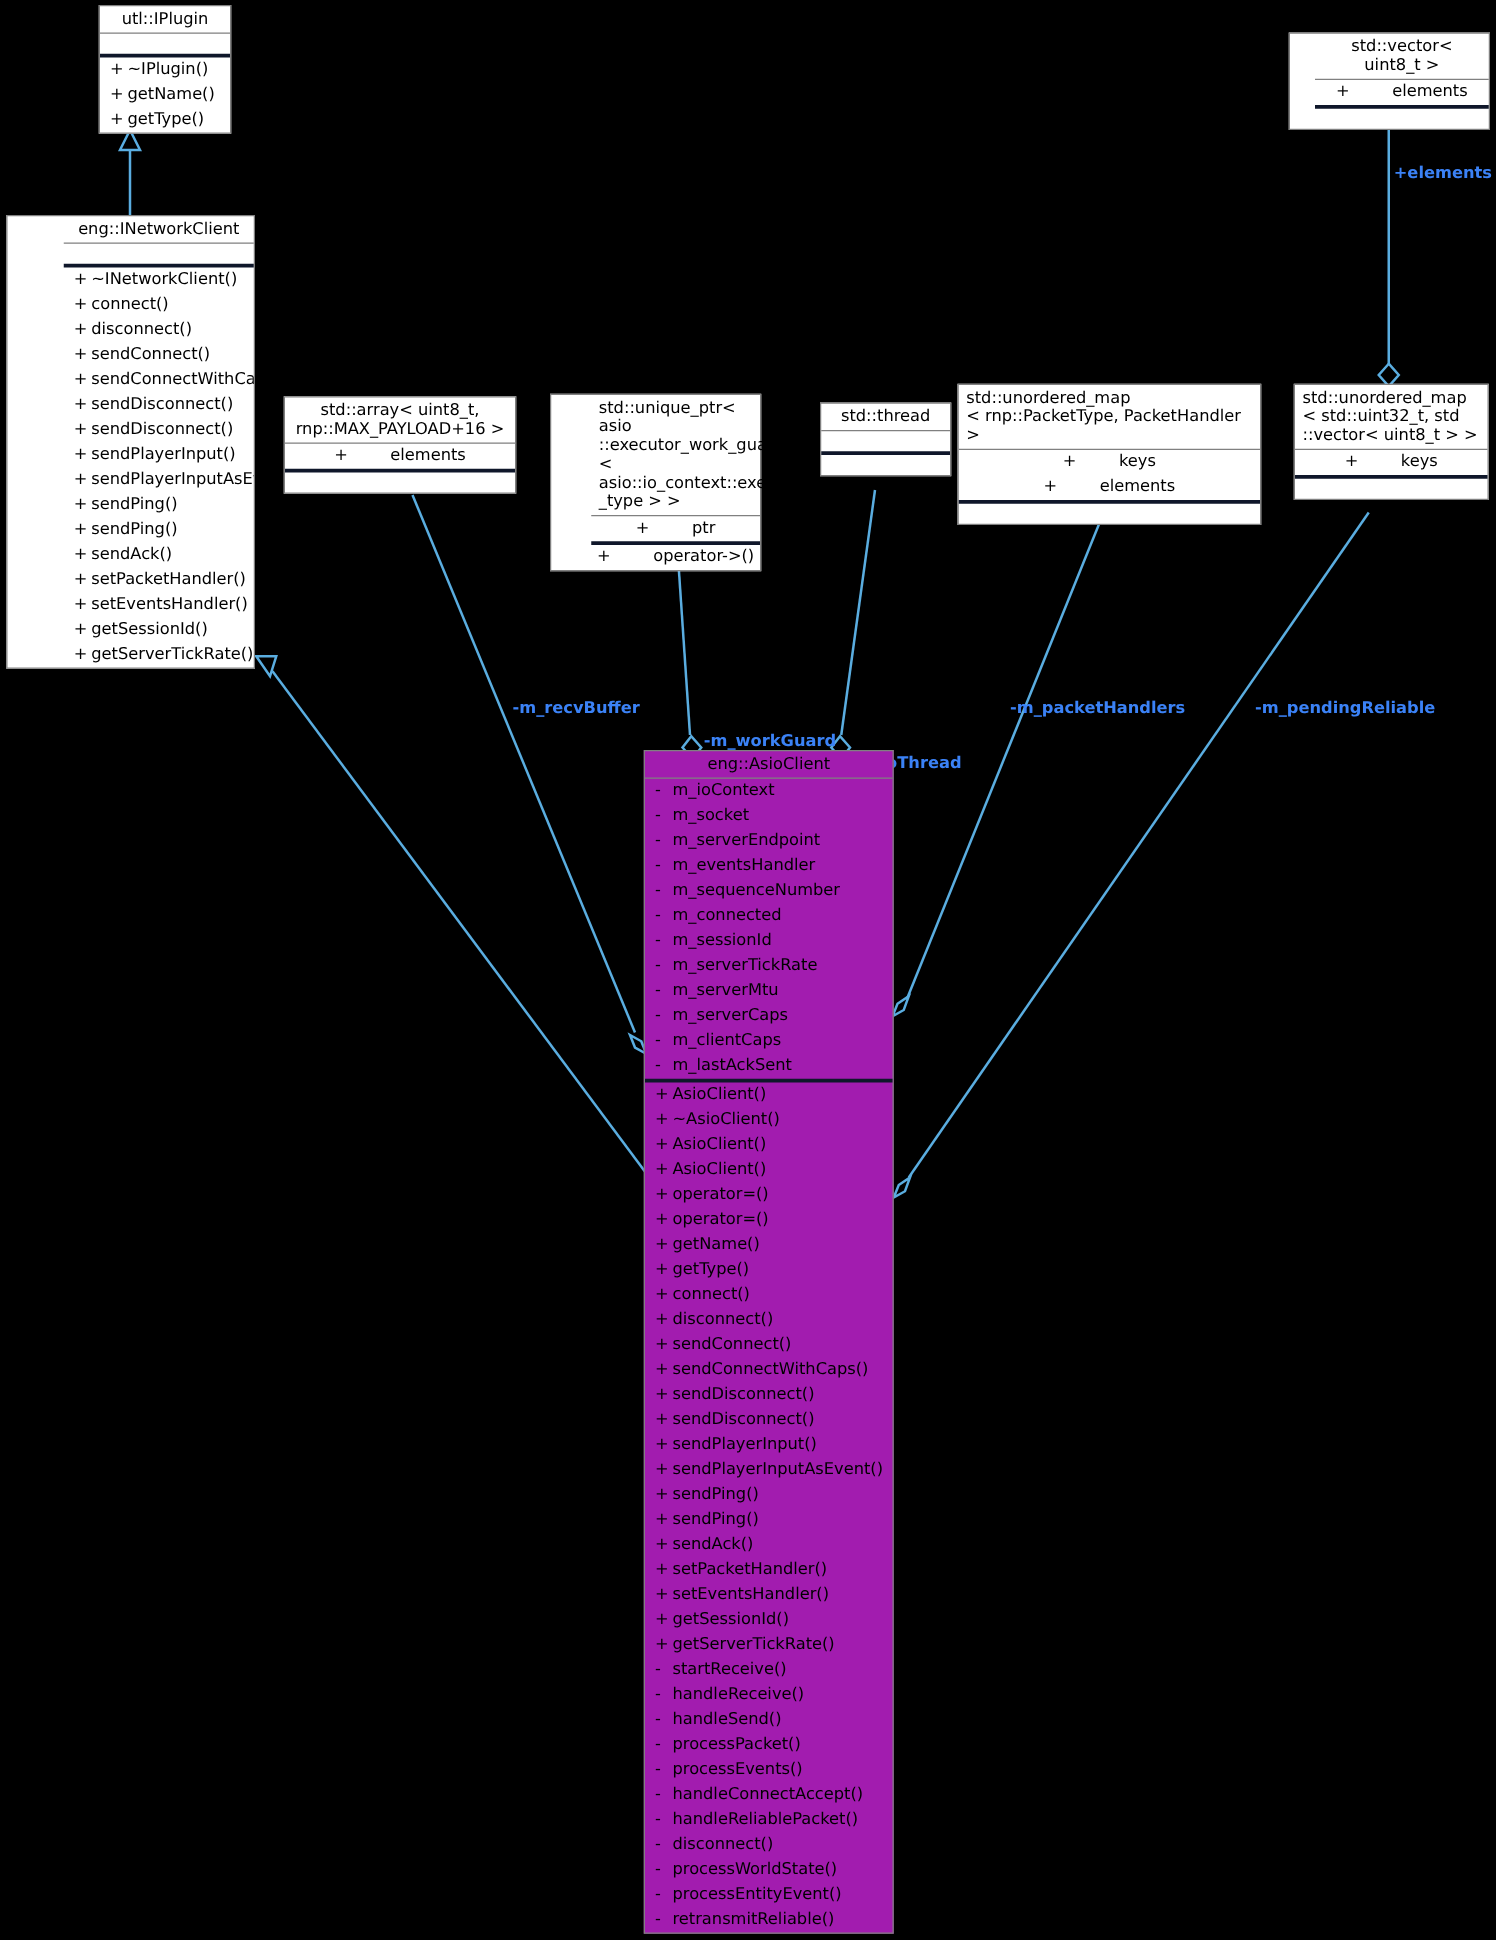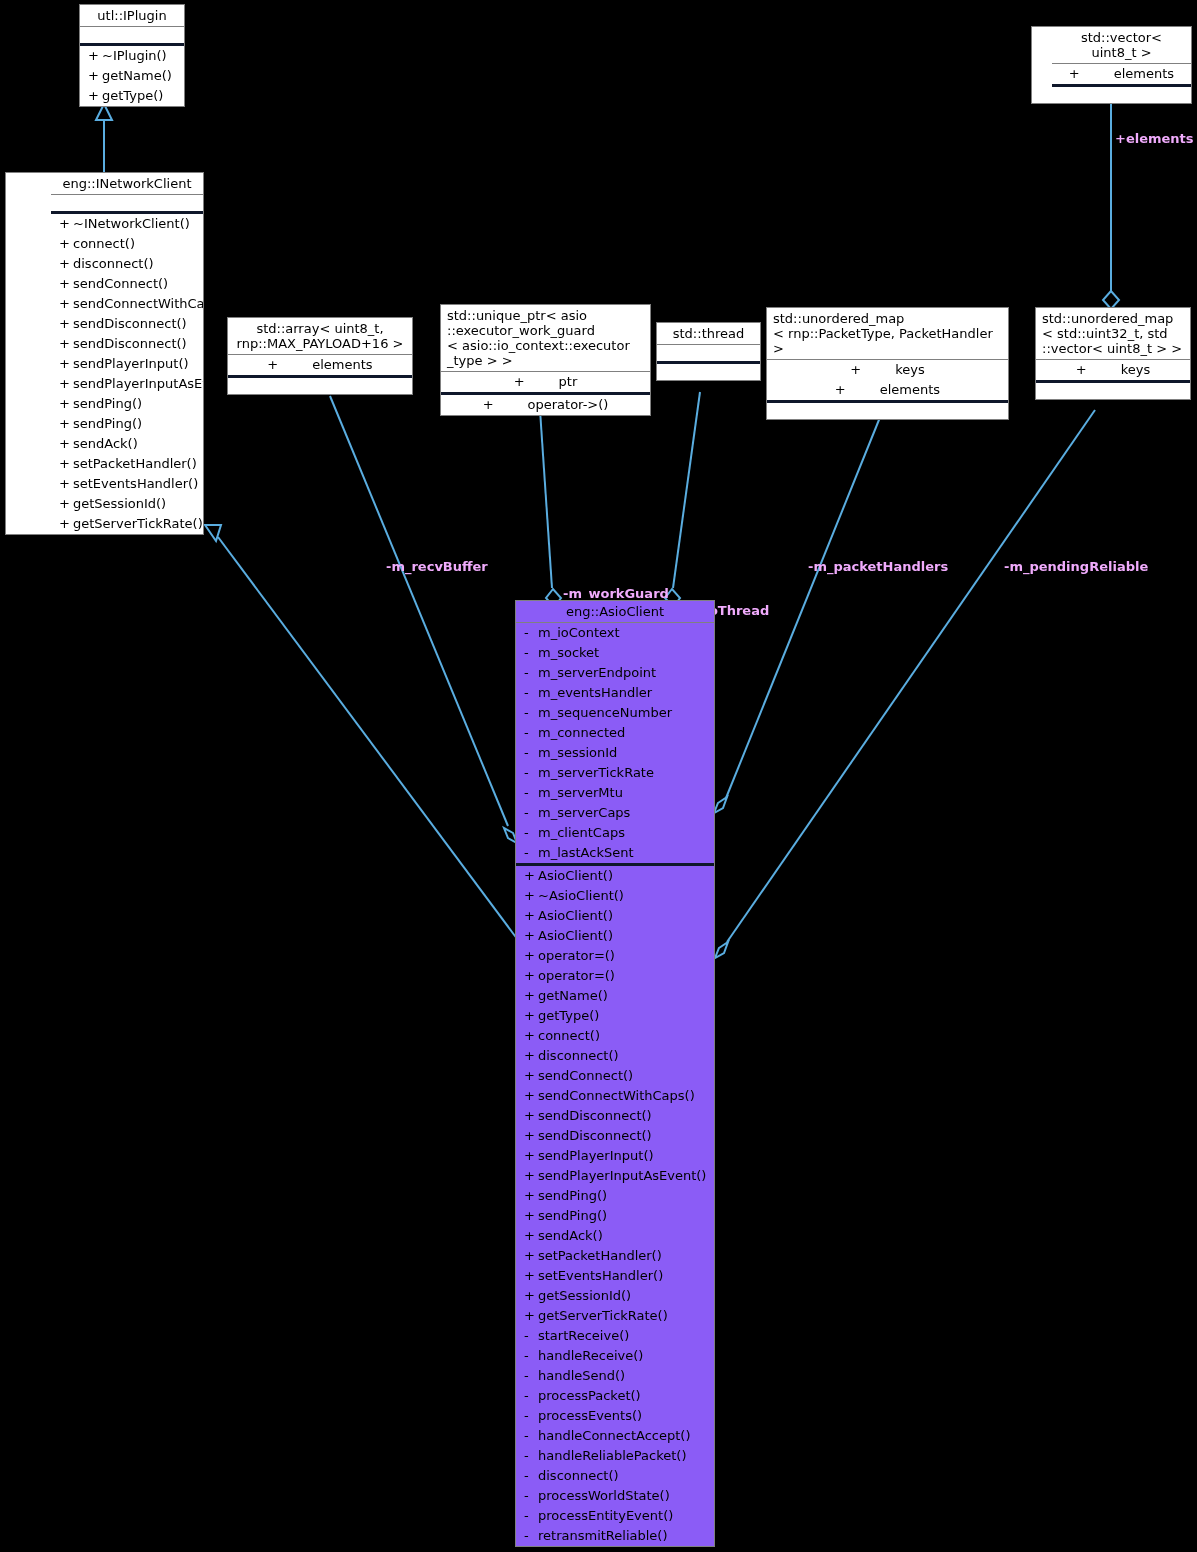--- a/index.html
+++ b/index.html
@@ -26,21 +26,21 @@
   }
   
   .node {
     position: absolute;
     box-sizing: border-box;
     border: 1px solid #808080;
     background: #ffffff;
     color: #000000;
   }
   .node.white  { background: #ffffff; }
-  .node.shaded { background: #8b5cf6; }
+  .node.shaded { background: #a21caf; }
   .node .title {
     text-align: center;
     font-size: 13px;
     line-height: 15px;
     padding: 3px 6px 3px 6px;
     border-bottom: 1px solid #808080;
     white-space: pre-line;
   }
   .node .compartment {
     border-bottom: 3px solid #0f172a;
@@ -72,21 +72,21 @@
   }
   .row.centered .vis {
     width: auto;
     margin-right: 34px;
   }
   
   .edge-label {
     position: absolute;
     font-size: 13px;
     font-weight: bold;
-    color: #f0abfc;
+    color: #3b82f6;
     white-space: nowrap;
   }
 </style>
 </head>
 <body>
 
 <div id="canvas">
 
   <svg class="edges" viewBox="0 0 1197 1552">
 
@@ -108,21 +108,21 @@
     <line x1="700" y1="392" x2="673" y2="588" stroke="#5aade0" stroke-width="2"></line>
     <polygon points="672,589 665,598 673,607 680,598" fill="#000000" stroke="#5aade0" stroke-width="2"></polygon>
 
     <line x1="885" y1="405" x2="726" y2="798" stroke="#5aade0" stroke-width="2"></line>
     <polygon points="718,803 727,797 723,808 714,813" fill="#000000" stroke="#5aade0" stroke-width="2"></polygon>
 
     <line x1="1095" y1="410" x2="727" y2="942" stroke="#5aade0" stroke-width="2"></line>
     <polygon points="719,948 728,942 724,953 715,958" fill="#000000" stroke="#5aade0" stroke-width="2"></polygon>
   </svg>
 
-  <div class="edge-label" style="left:386px; top:559px;text-align:center;">-m_recvBuffer</div>
+  <div class="edge-label" style="left:410px; top:559px;text-align:center;">-m_recvBuffer</div>
   <div class="edge-label" style="left:563px; top:586px;">-m_workGuard</div>
   <div class="edge-label" style="left:679px; top:559px;margin-top:44px;">-m_ioThread</div>
   <div class="edge-label" style="left:808px; top:559px;">-m_packetHandlers</div>
   <div class="edge-label" style="left:1004px; top:559px;">-m_pendingReliable</div>
   <div class="edge-label" style="left:1115px; top:131px;">+elements</div>
 
   <div class="node white" style="left:56px; top:4px; width:106px;margin-left:23px;">
     <div class="title">utl::IPlugin</div>
     <div class="compartment empty"></div>
     <div class="compartment">
@@ -157,21 +157,21 @@
 
   <div class="node white" style="left:227px; top:317px; width:186px;">
     <div class="title">std::array&lt; uint8_t,
 rnp::MAX_PAYLOAD+16 &gt;</div>
     <div class="compartment">
       <div class="row centered"><span class="vis">+</span><span>elements</span></div>
     </div>
     <div class="compartment empty"></div>
   </div>
 
-  <div class="node white" style="left:440px; top:304px; width:211px;">
+  <div class="node white" style="left:440px; top:315px; width:169px;padding-left:32px;">
     <div class="title" style="text-align:left;">std::unique_ptr&lt; asio
 ::executor_work_guard
 &lt; asio::io_context::executor
 _type &gt; &gt;</div>
     <div class="compartment">
       <div class="row centered"><span class="vis">+</span><span>ptr</span></div>
     </div>
     <div class="compartment">
       <div class="row centered"><span class="vis">+</span><span>operator-&gt;()</span></div>
     </div>

